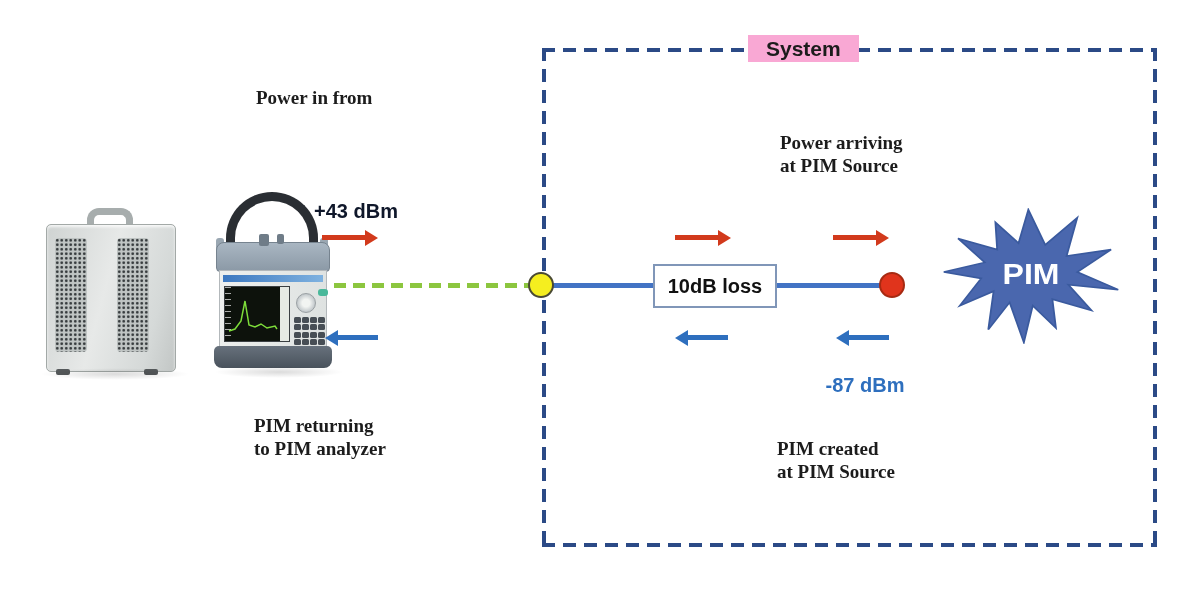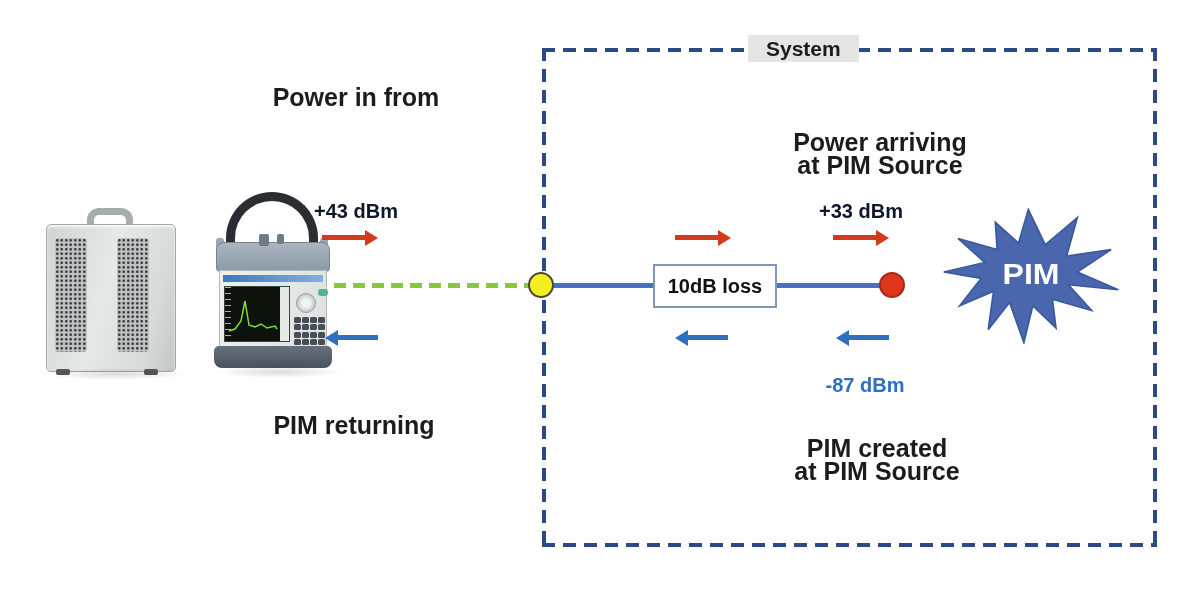--- a/index.html
+++ b/index.html
@@ -10,21 +10,21 @@
   .system-box{position:absolute;left:542px;top:48px;width:615px;height:499px;}
   .sys-edge{position:absolute;}
   .sys-edge.top{left:0;top:0;width:100%;height:4px;
     background:repeating-linear-gradient(90deg,#2b4a86 0 13px,transparent 13px 21px);}
   .sys-edge.bottom{left:0;bottom:0;width:100%;height:4px;
     background:repeating-linear-gradient(90deg,#2b4a86 0 13px,transparent 13px 21px);}
   .sys-edge.left{left:0;top:0;width:4px;height:100%;
     background:repeating-linear-gradient(180deg,#2b4a86 0 13px,transparent 13px 21px);}
   .sys-edge.right{right:0;top:0;width:4px;height:100%;
     background:repeating-linear-gradient(180deg,#2b4a86 0 13px,transparent 13px 21px);}
-  .system-label{position:absolute;top:-13px;left:206px;background:#e5e5e5;padding:0 18px;
+  .system-label{position:absolute;top:-13px;left:206px;background:#f9a8d4;padding:0 18px;
     font-weight:bold;font-size:21px;line-height:27px;color:#1c1c1c;}
 
   
   .green-dash{position:absolute;left:334px;top:283px;width:196px;height:5px;
     background:repeating-linear-gradient(90deg,#8cc63f 0 12px,transparent 12px 19px);}
   .blue-line{position:absolute;left:544px;top:283px;width:348px;height:5px;background:#4273c4;}
 
   
   .loss-box{position:absolute;left:653px;top:264px;width:120px;height:40px;background:#ffffff;
     border:2px solid #8096b8;display:flex;align-items:center;justify-content:center;
@@ -38,22 +38,22 @@
   
   .ar{position:absolute;height:5px;}
   .ar.red{background:#d23a1c;width:43px;}
   .ar.red::after{content:"";position:absolute;left:100%;top:50%;transform:translateY(-50%);
     border-left:13px solid #d23a1c;border-top:8px solid transparent;border-bottom:8px solid transparent;}
   .ar.blue{background:#2e6fbe;width:40px;}
   .ar.blue::before{content:"";position:absolute;right:100%;top:50%;transform:translateY(-50%);
     border-right:13px solid #2e6fbe;border-top:8px solid transparent;border-bottom:8px solid transparent;}
 
   
-  .lbl{position:absolute;text-align:center;font-weight:bold;color:#1c1c1c;
-    font-size:25px;line-height:23px;}
+  .lbl{position:absolute;text-align:left;font-weight:bold;color:#1c1c1c;
+    font-size:19px;line-height:23px;font-family:Liberation Serif, serif;}
   .lbl span{display:block;}
   .val{position:absolute;text-align:center;font-weight:bold;font-size:20px;line-height:22px;}
   .val.red{color:#0f172a;}
   .val.blue{color:#2e6fbe;}
 
   
   .burst{position:absolute;left:942px;top:208px;}
 
   
   .battery{position:absolute;left:46px;top:224px;width:128px;height:146px;}
@@ -191,28 +191,28 @@
 
   <div class="lbl" style="left:256px;top:86px;width:200px;">
     <span>Power in from</span>
   </div>
 
   <div class="val red" style="left:286px;top:200px;width:140px;">+43 dBm</div>
 
 
   <div class="lbl" style="left:254px;top:414px;width:200px;">
     <span>PIM returning</span>
+    <span>to PIM analyzer</span>
   </div>
 
   <div class="lbl" style="left:780px;top:131px;width:200px;">
     <span>Power arriving</span>
     <span>at PIM Source</span>
   </div>
 
-  <div class="val red" style="left:791px;top:200px;width:140px;">+33 dBm</div>
 
   <div class="val blue" style="left:795px;top:374px;width:140px;">-87 dBm</div>
 
   <div class="lbl" style="left:777px;top:418px;width:200px;margin-top:19px;">
     <span>PIM created</span>
     <span>at PIM Source</span>
   </div>
 
 </div>
 

